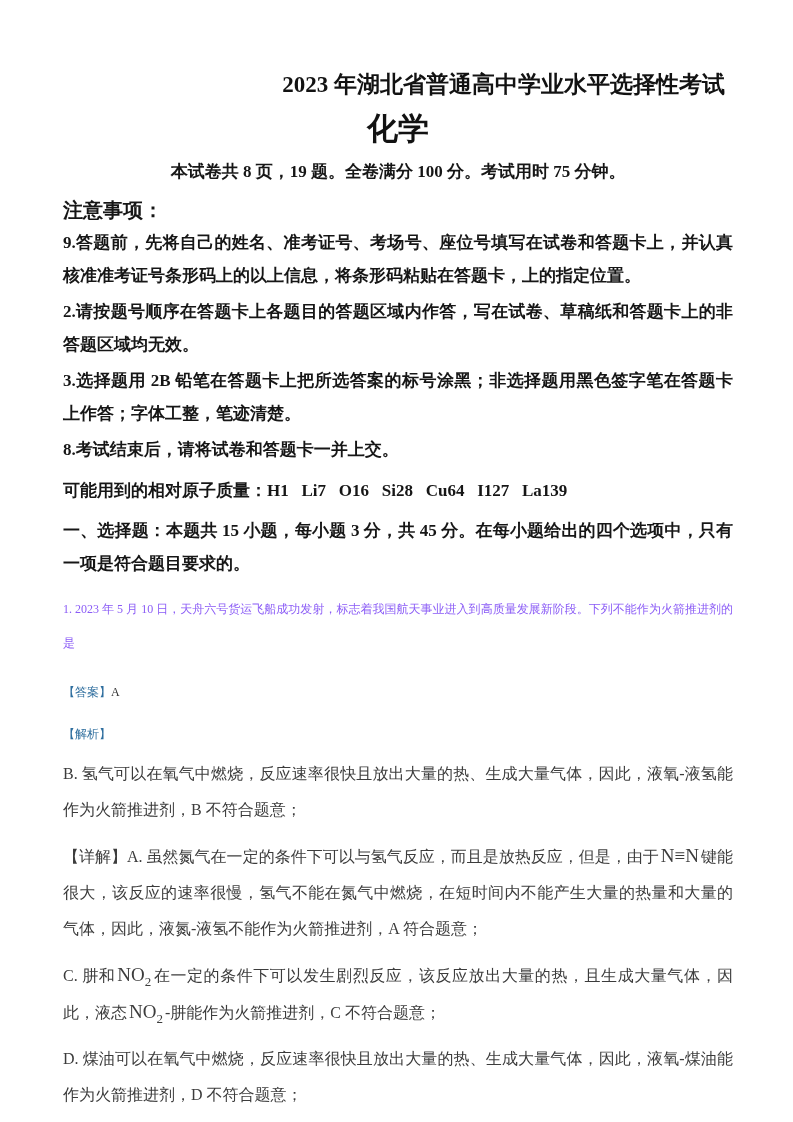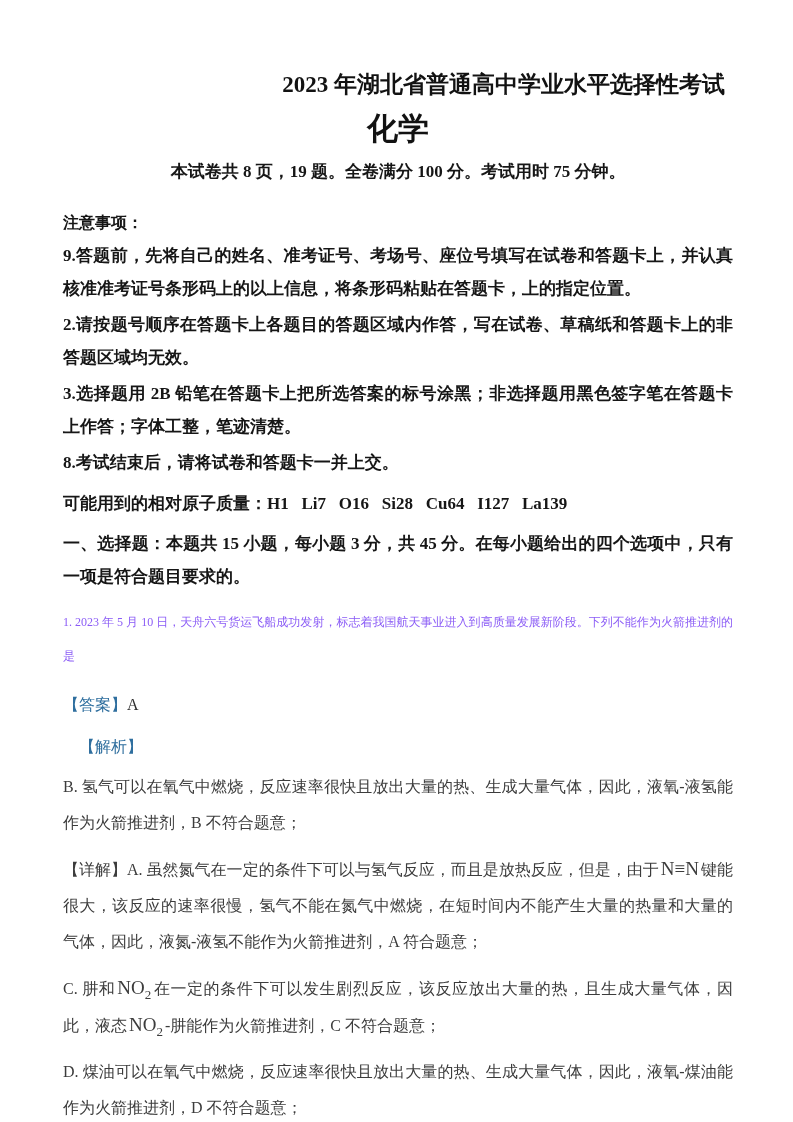--- a/index.html
+++ b/index.html
@@ -37,24 +37,24 @@
   }
   .exam-info {
     font-size: 17px;
     font-weight: bold;
     color: #161616;
     text-align: center;
     margin: 17px 0 0 0;
     line-height: 24px;
   }
   .notice-heading {
-    font-size: 16px;
+    font-size: 20px;
     font-weight: bold;
     color: #161616;
-    margin: 26px 0 0 0;
+    margin: 13px 0 0 0;
     line-height: 26px;
   }
   .notice {
     font-size: 17px;
     font-weight: bold;
     color: #161616;
     line-height: 33px;
     margin: 3px 0 0 0;
     text-align: justify;
   }
@@ -85,28 +85,28 @@
     display: grid;
     grid-template-columns: 191px 190px 166px auto;
     font-size: 16px;
     color: #3c3c3c;
     margin: 14px 0 0 0;
     padding-left: 12px;
     align-items: baseline;
   }
   .option .opt-label { margin-right: 7px; }
   .answer-line {
-    font-size: 16px;
+    font-size: 12px;
     margin: 20px 0 0 0;
     line-height: 24px;
     color: #2f2f2f;
   }
   .analysis-line {
-    font-size: 16px;
-    margin: 18px 0 0 16px;
+    font-size: 12px;
+    margin: 18px 0 0 0;
     line-height: 24px;
   }
   .accent { color: #2e6e9e; }
   .detail-para {
     font-size: 16px;
     line-height: 36px;
     color: #3c3c3c;
     margin: 10px 0 0 0;
     text-align: justify;
   }

